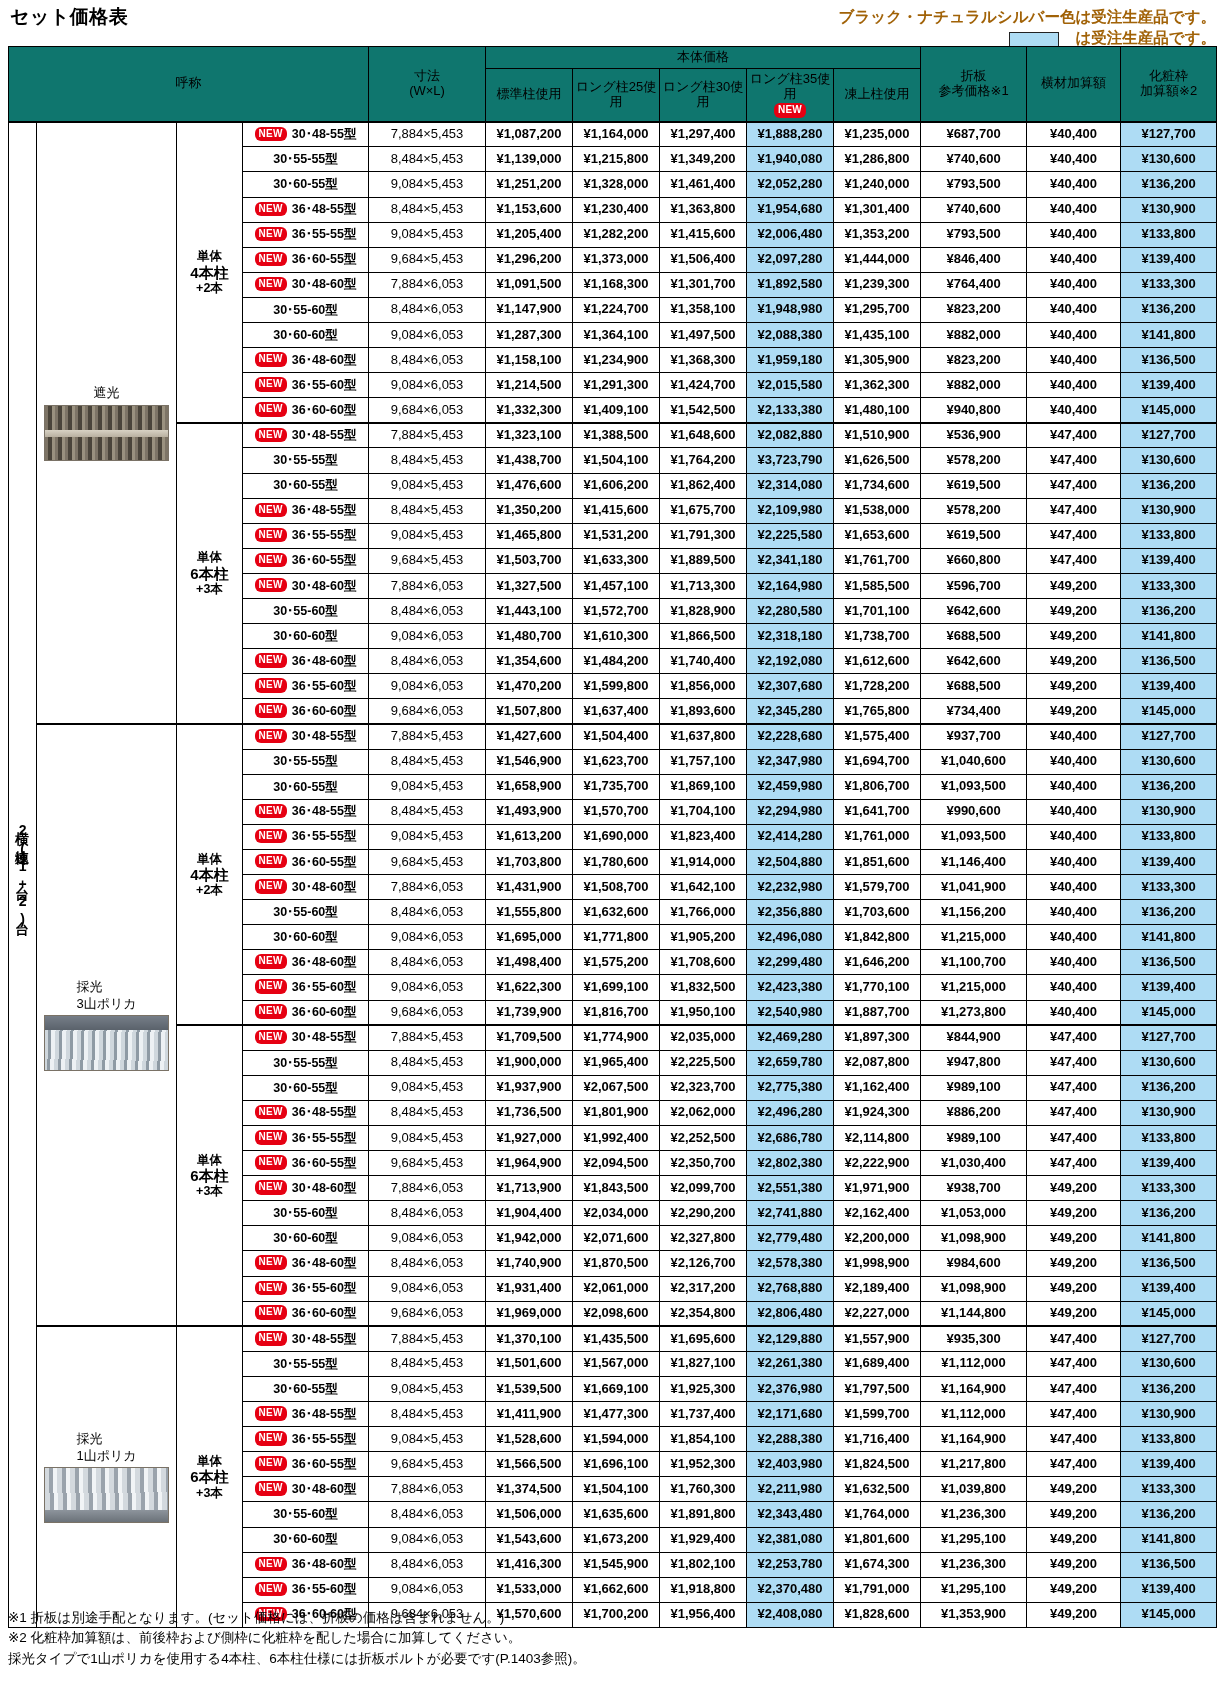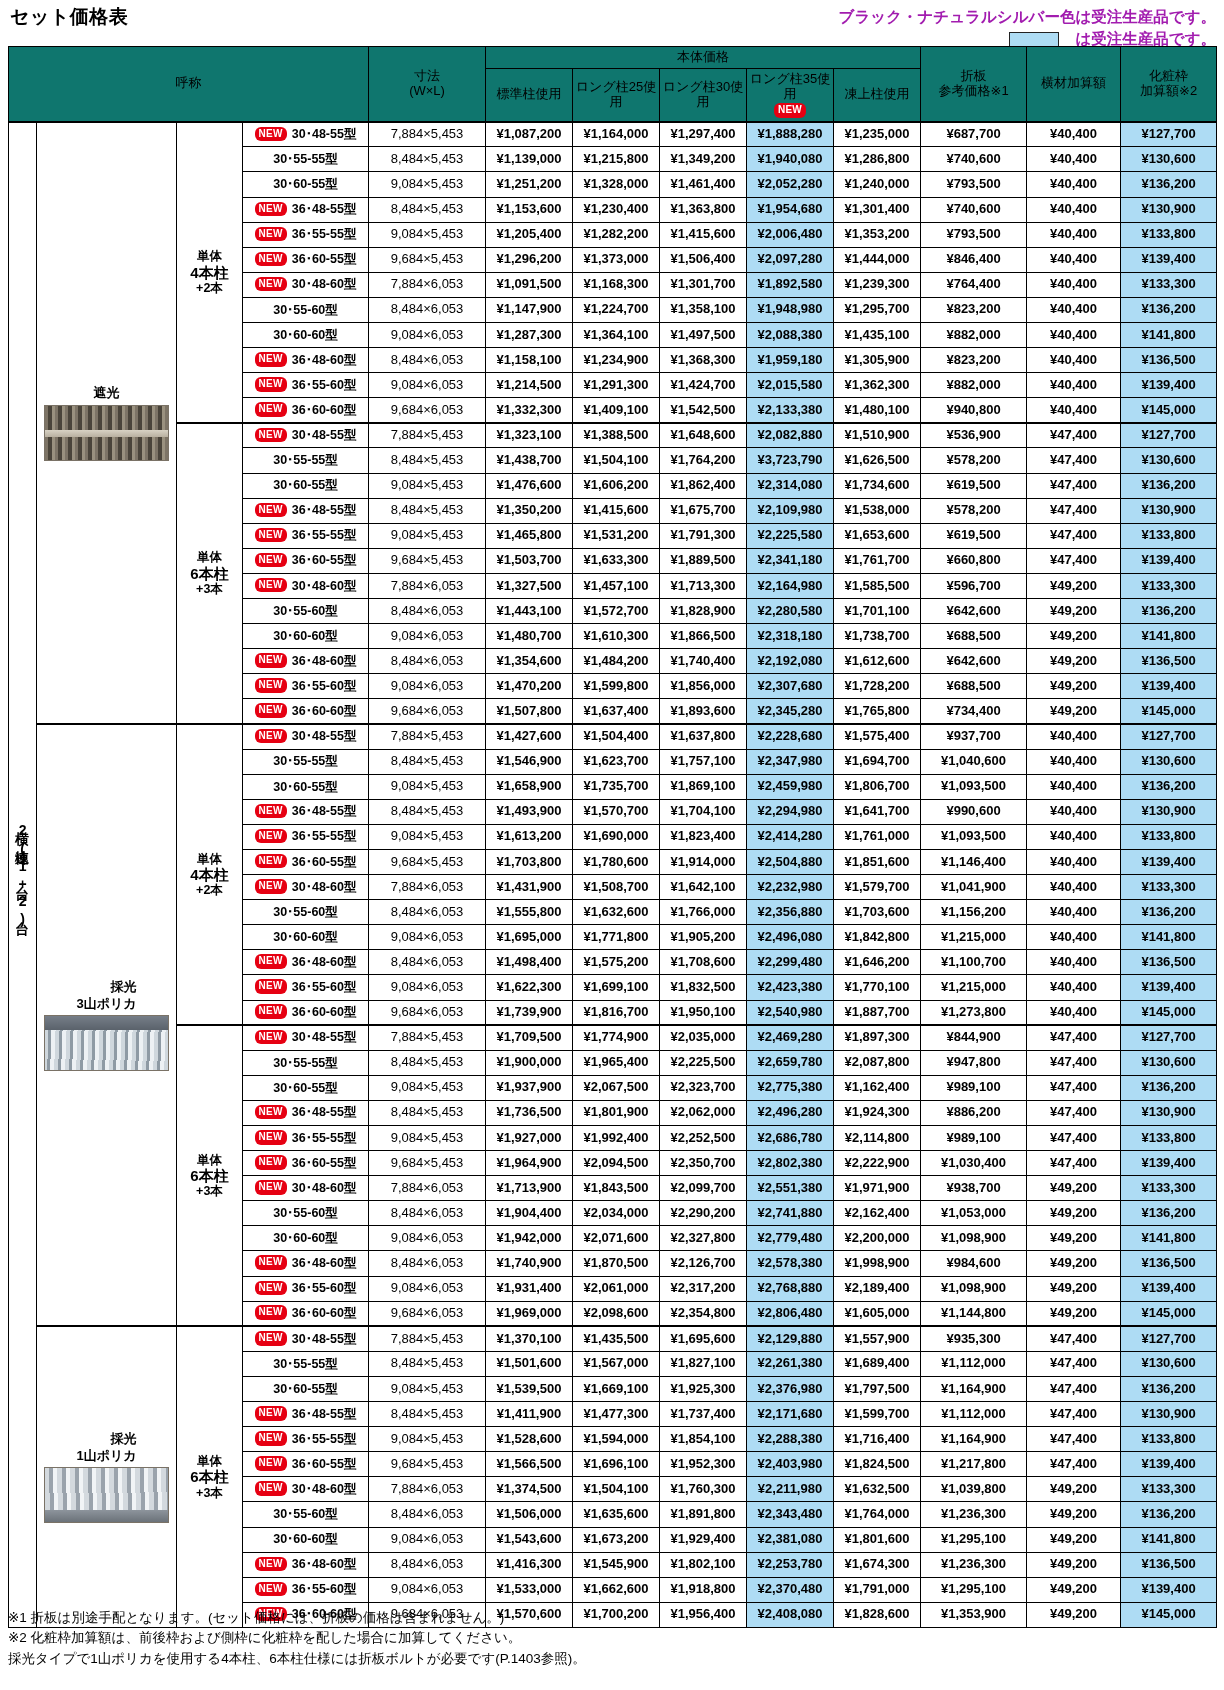--- a/index.html
+++ b/index.html
@@ -23,26 +23,26 @@
     font-size: 19px;
     font-weight: bold;
     letter-spacing: 0.5px;
   }
 
   
   .notes {
     position: absolute;
     right: 8px; top: 6px;
     text-align: right;
-    color: #a21caf;
+    color: #a16207;
     font-weight: bold;
     font-size: 15.5px;
     line-height: 1.45;
   }
-  .notes .line2 { display: flex; align-items: center; justify-content: flex-end; gap: 16px; }
+  .notes .line2 { display: flex; align-items: center; justify-content: flex-end; gap: 16px; font-family: Liberation Mono, monospace; }
   .swatch-note {
     display: inline-block;
     width: 50px; height: 15px;
     background: #aedcf4;
     border: 1px solid #222;
     vertical-align: middle;
   }
 
   
   table.price {
@@ -141,22 +141,22 @@
   }
   .type-inner {
     display: flex;
     flex-direction: column;
     align-items: center;
     justify-content: center;
     height: 100%;
   }
   .type-label {
     font-size: 13px;
-    font-weight: bold;
-    text-align: right;
+    font-weight: normal;
+    text-align: left;
     line-height: 1.25;
     margin-bottom: 3px;
   }
   .thumb {
     width: 125px; height: 56px;
     border: 1px solid #7a7266;
     position: relative;
     overflow: hidden;
   }
   .thumb.shade {
@@ -858,21 +858,21 @@
           <td class="num">¥49,200</td>
           <td class="num cell-blue">¥139,400</td>
         </tr>
         <tr>
           <td class="model"><span class="badge-new">NEW</span><span class="mname">36･60-60型</span></td>
           <td class="dim">9,684×6,053</td>
           <td class="num">¥1,969,000</td>
           <td class="num">¥2,098,600</td>
           <td class="num">¥2,354,800</td>
           <td class="num cell-blue">¥2,806,480</td>
-          <td class="num">¥1,605,000</td>
+          <td class="num">¥2,227,000</td>
           <td class="num">¥1,144,800</td>
           <td class="num">¥49,200</td>
           <td class="num cell-blue">¥145,000</td>
         </tr>
         <tr class="grp-top">
           <td class="typecol" rowspan="12">
             <div class="type-inner">
               <div class="type-label">採光<br>1山ポリカ</div>
               <div class="thumb poly1"></div>
             </div>

